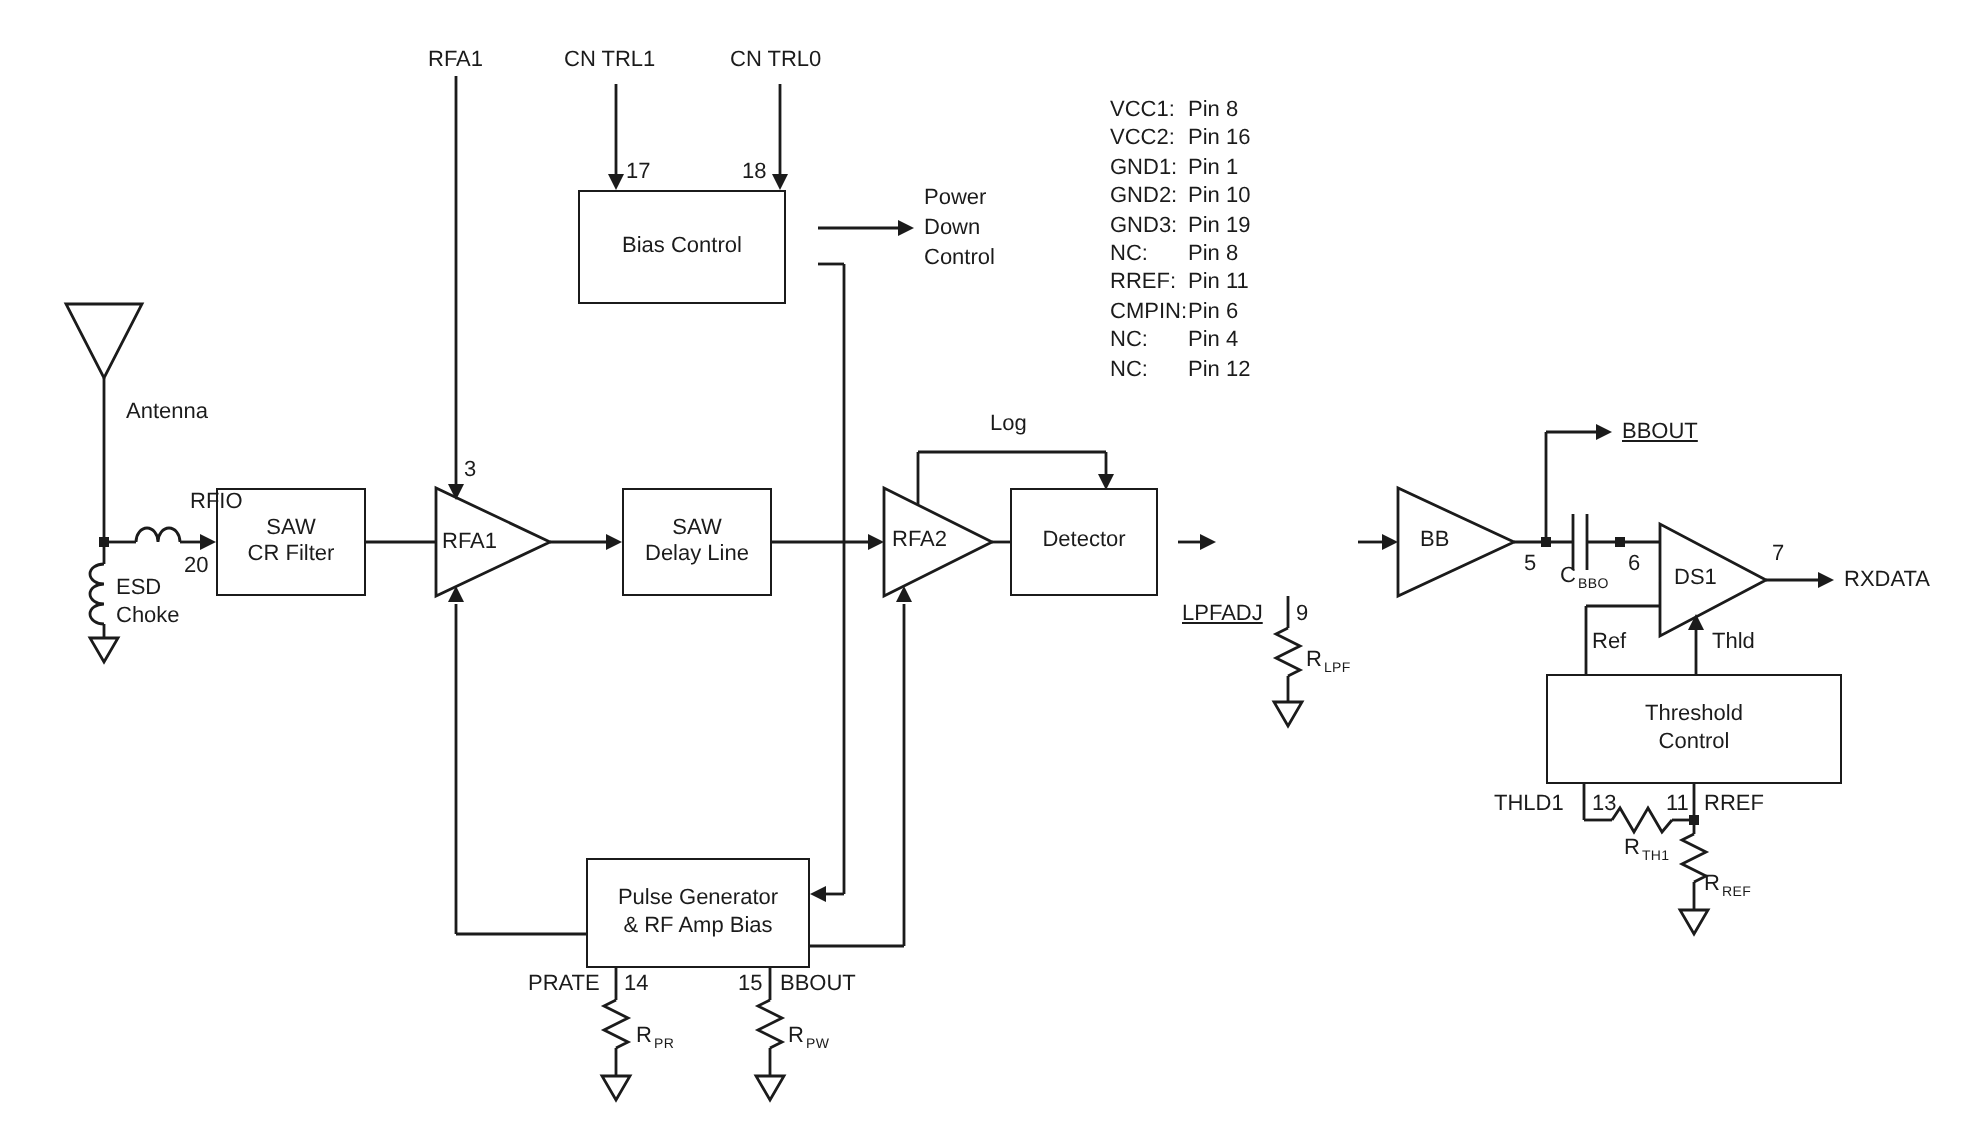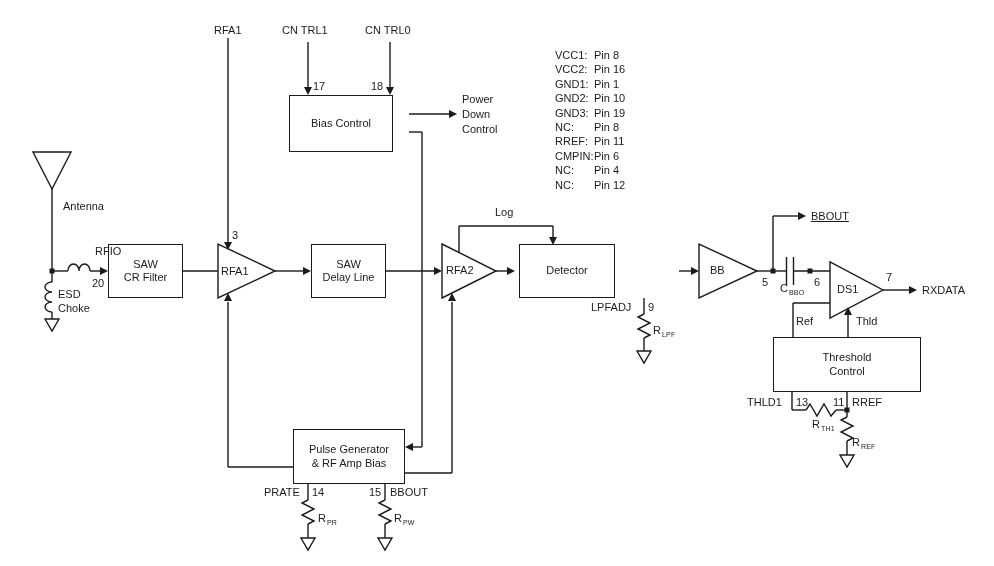--- a/index.html
+++ b/index.html
@@ -182,21 +182,21 @@
   <div class="blk" style="left:108px;top:244px;width:75px;height:54px;">
     <div>SAW</div>
     <div>CR Filter</div>
   </div>
 
   <div class="blk" style="left:311px;top:244px;width:75px;height:54px;">
     <div>SAW</div>
     <div>Delay Line</div>
   </div>
 
-  <div class="blk" style="left:519px;top:244px;width:96px;height:54px;">
+  <div class="blk" style="left:505px;top:244px;width:74px;height:54px;">
     <div>Detector</div>
   </div>
 
 
   <div class="blk" style="left:293px;top:429px;width:112px;height:55px;">
     <div>Pulse Generator</div>
     <div>&amp; RF Amp Bias</div>
   </div>
 
   <div class="blk" style="left:773px;top:337px;width:148px;height:55px;">
@@ -237,21 +237,21 @@
 
   <div class="lbl" style="left:63px;top:200px;">Antenna</div>
   <div class="lbl" style="left:71px;top:245px;padding-left:24px;">RFIO</div>
   <div class="pinnum" style="left:92px;top:277px;">20</div>
   <div class="lbl" style="left:58px;top:287px;line-height:14px;">
     <div>ESD</div>
     <div>Choke</div>
   </div>
 
   <div class="lbl" style="left:495px;top:206px;">Log</div>
-  <div class="lbl" style="left:591px;top:301px;">LPFADJ</div>
+  <div class="lbl" style="left:591px;top:301px;text-decoration:underline;">LPFADJ</div>
   <div class="pinnum" style="left:648px;top:301px;">9</div>
   <div class="lbl" style="left:653px;top:324px;"><span>R</span><span class="sub">LPF</span></div>
 
   <div class="lbl" style="left:811px;top:210px;text-decoration:underline;">BBOUT</div>
   <div class="pinnum" style="left:762px;top:276px;">5</div>
   <div class="pinnum" style="left:814px;top:276px;">6</div>
   <div class="lbl" style="left:780px;top:282px;"><span>C</span><span class="sub">BBO</span></div>
   <div class="pinnum" style="left:886px;top:271px;">7</div>
   <div class="lbl" style="left:922px;top:284px;">RXDATA</div>
   <div class="lbl" style="left:796px;top:315px;">Ref</div>

